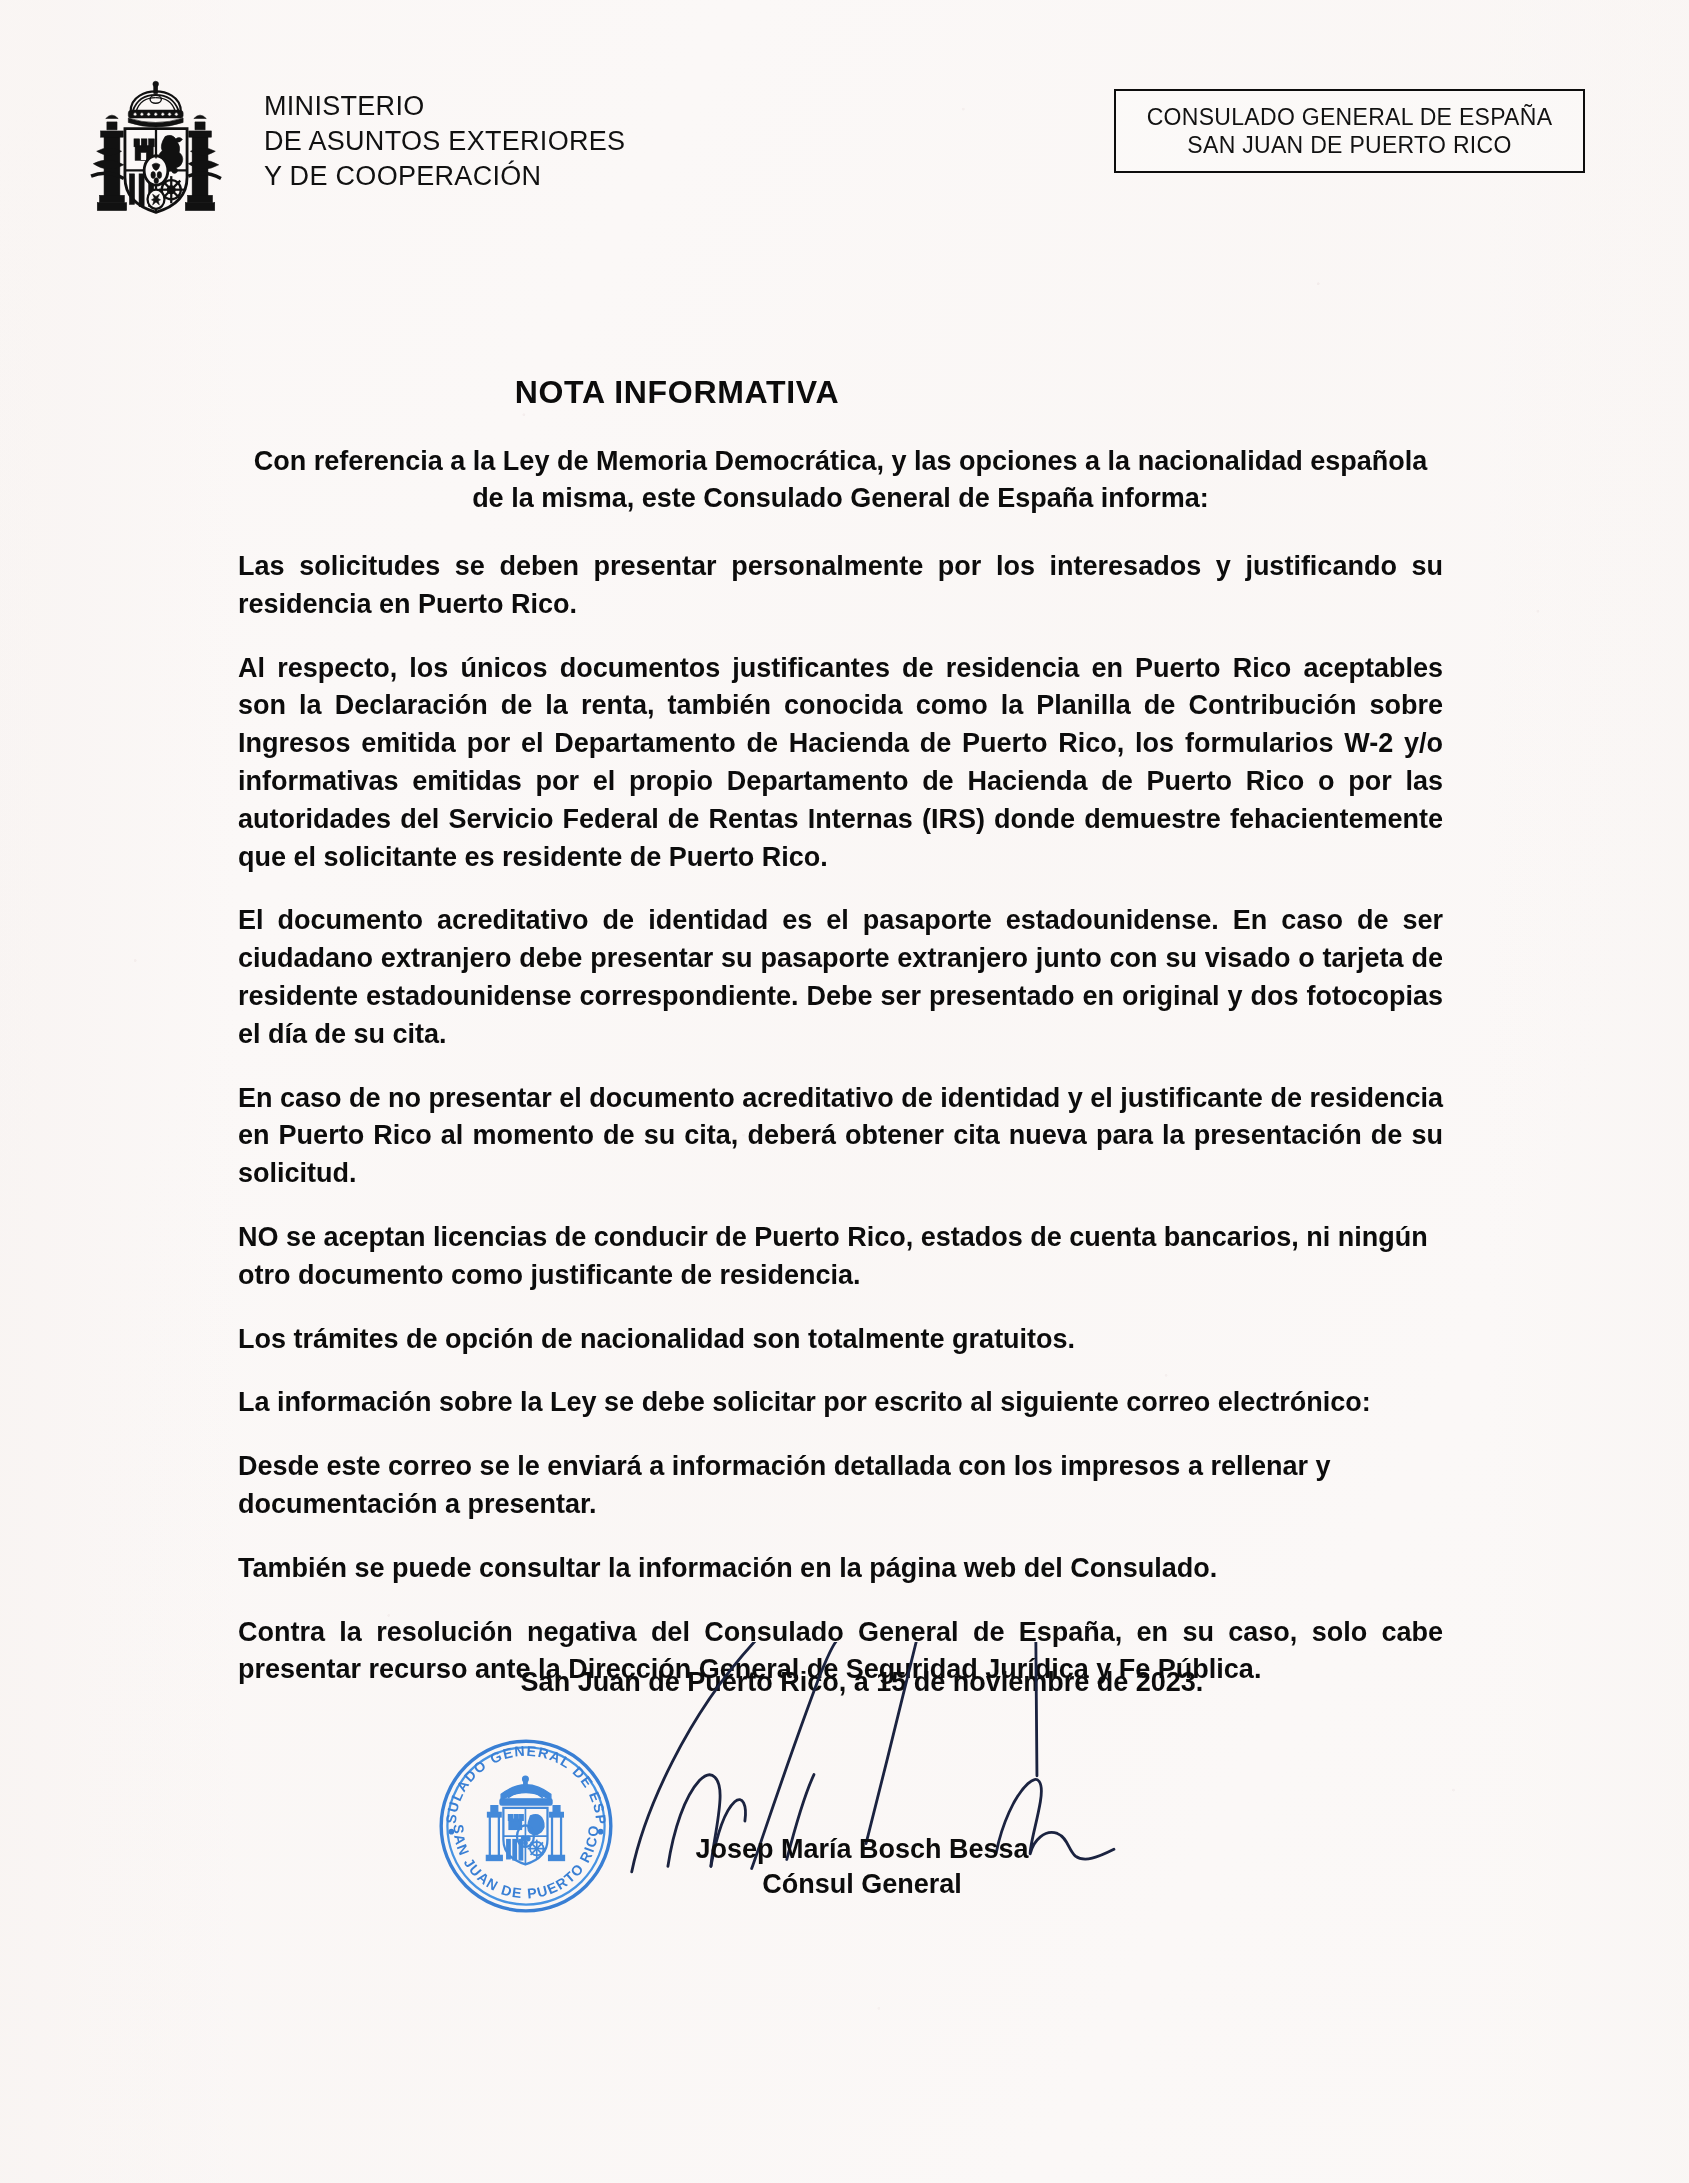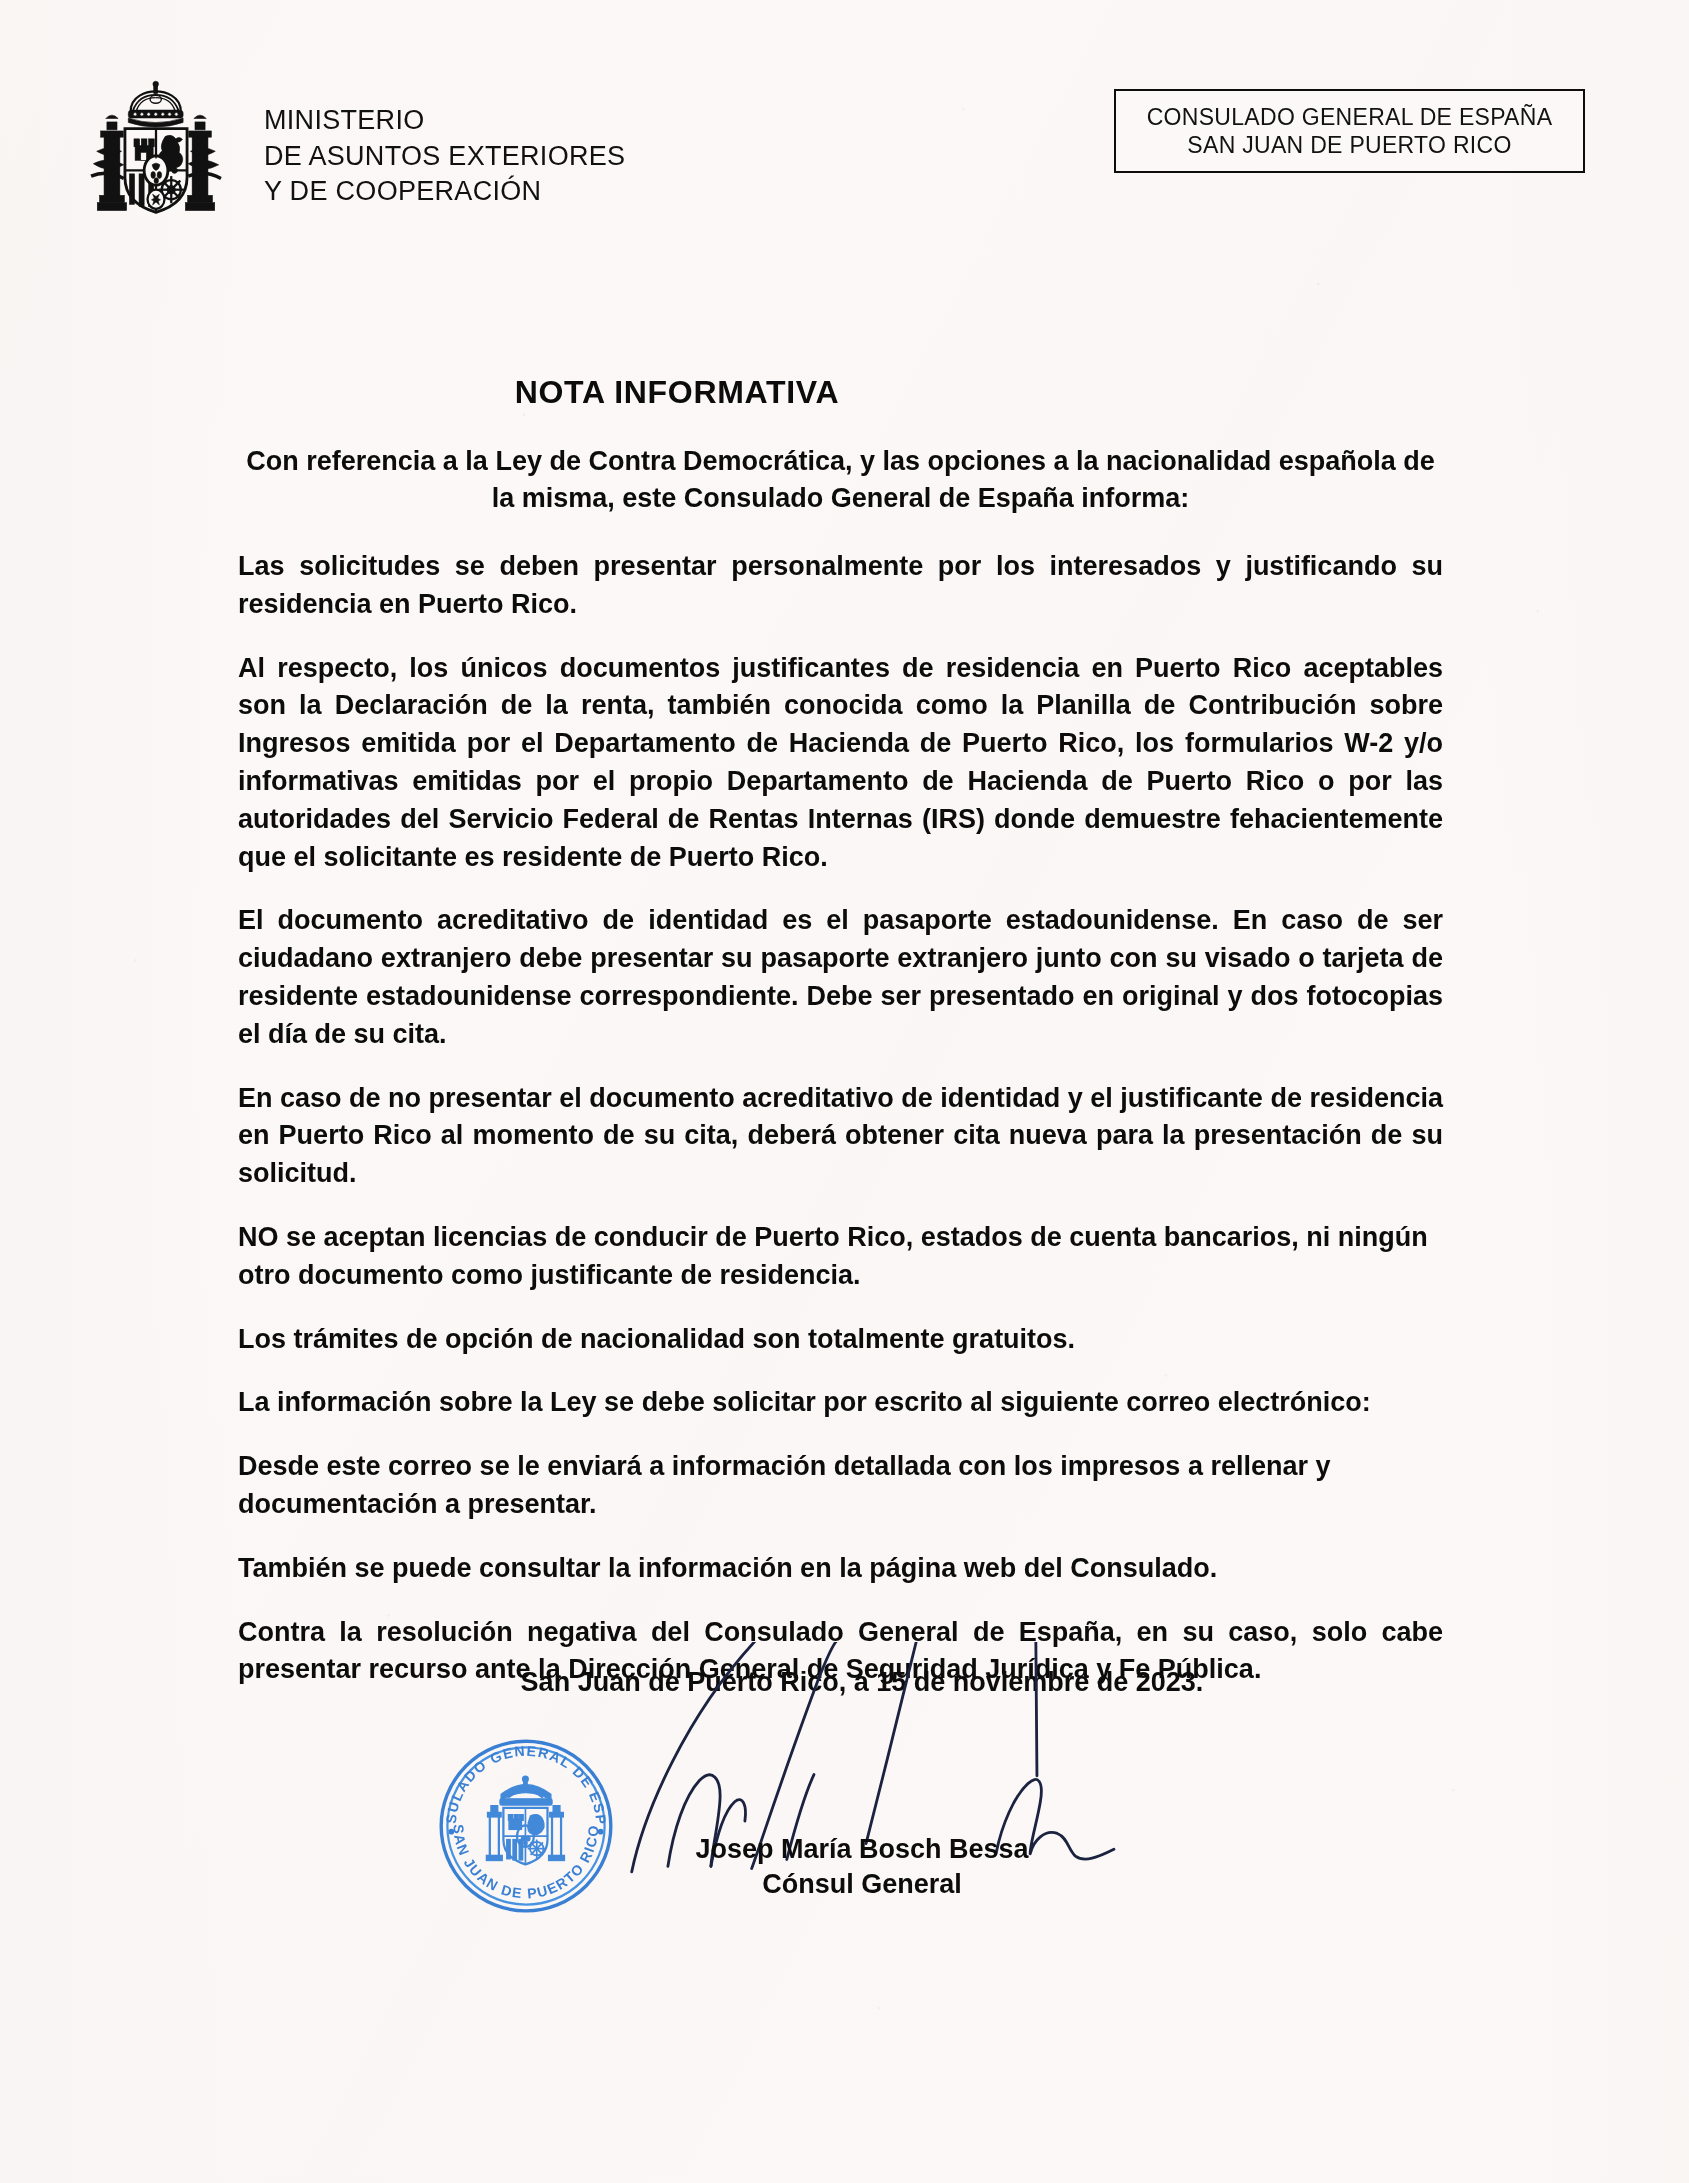--- a/index.html
+++ b/index.html
@@ -48,21 +48,20 @@
     left: 0;
     width: 1690px;
     height: 170px;
   }
 
   #ministry-block {
     position: absolute;
     left: 74px;
     top: 0;
     display: flex;
-    align-items: center;
     gap: 26px;
   }
 
   #coat-of-arms {
     width: 164px;
     height: 144px;
     flex: 0 0 auto;
   }
 
   #ministry-lines {
@@ -315,21 +314,21 @@
     </div>
 
     <div id="consulate-box">
       <div class="cline">CONSULADO GENERAL DE ESPAÑA</div>
       <div class="cline">SAN JUAN DE PUERTO RICO</div>
     </div>
   </div>
 
   <div id="doc-title">NOTA INFORMATIVA</div>
 
-  <div id="intro">Con referencia a la Ley de Contra Democrática, y las opciones a la nacionalidad española de la misma, este Consulado General de España informa:</div>
+  <div id="intro">Con referencia a la Ley de Memoria Democrática, y las opciones a la nacionalidad española de la misma, este Consulado General de España informa:</div>
 
   <div id="body-text">
     <p class="para">Las solicitudes se deben presentar personalmente por los interesados y justificando su residencia en Puerto Rico.</p>
     <p class="para">Al respecto, los únicos documentos justificantes de residencia en Puerto Rico aceptables son la Declaración de la renta, también conocida como la Planilla de Contribución sobre Ingresos emitida por el Departamento de Hacienda de Puerto Rico, los formularios W-2 y/o informativas emitidas por el propio Departamento de Hacienda de Puerto Rico o por las autoridades del Servicio Federal de Rentas Internas (IRS) donde demuestre fehacientemente que el solicitante es residente de Puerto Rico.</p>
     <p class="para">El documento acreditativo de identidad es el pasaporte estadounidense. En caso de ser ciudadano extranjero debe presentar su pasaporte extranjero junto con su visado o tarjeta de residente estadounidense correspondiente. Debe ser presentado en original y dos fotocopias el día de su cita.</p>
     <p class="para">En caso de no presentar el documento acreditativo de identidad y el justificante de residencia en Puerto Rico al momento de su cita, deberá obtener cita nueva para la presentación de su solicitud.</p>
     <p class="para last-left">NO se aceptan licencias de conducir de Puerto Rico, estados de cuenta bancarios, ni ningún otro documento como justificante de residencia.</p>
     <p class="para last-left">Los trámites de opción de nacionalidad son totalmente gratuitos.</p>
 
     <p class="para last-left">

